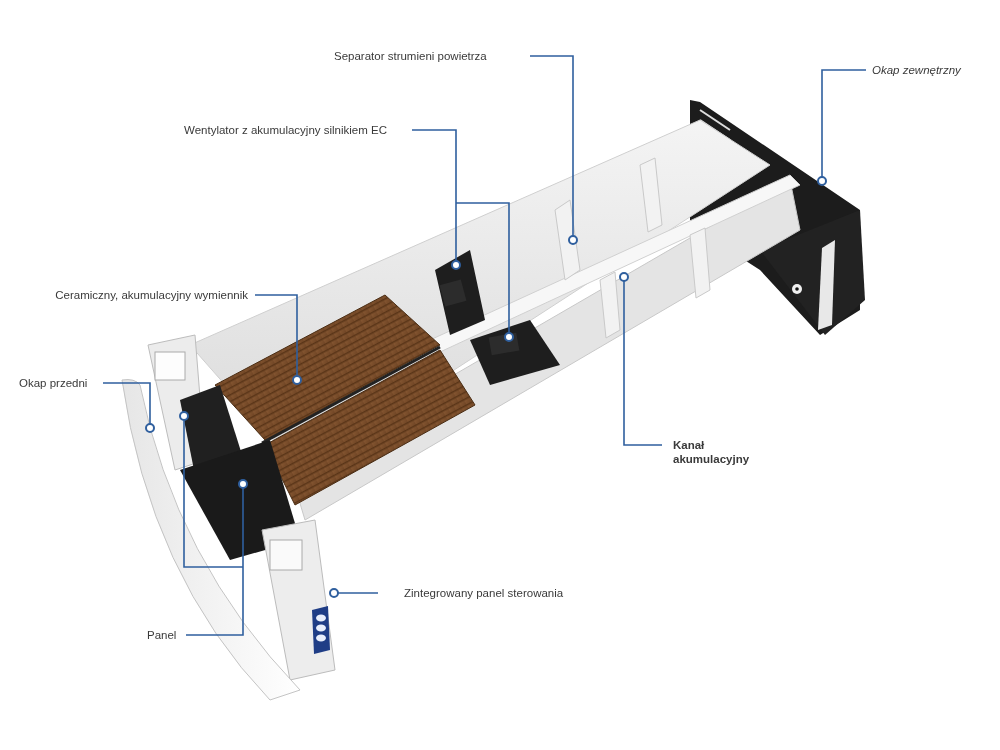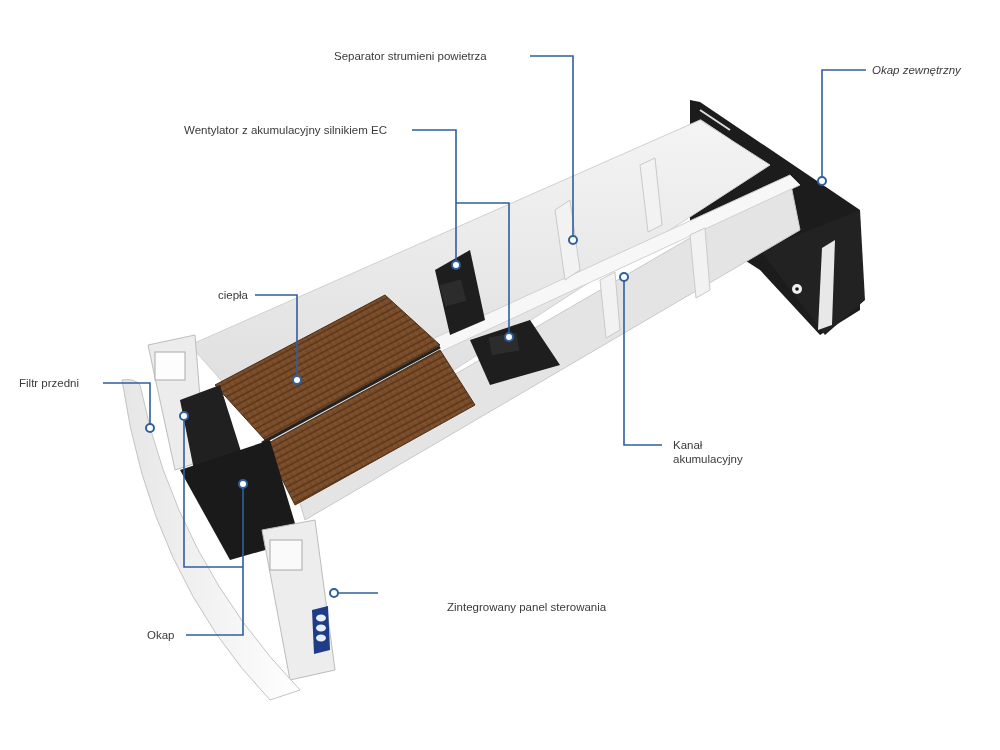--- a/index.html
+++ b/index.html
@@ -126,23 +126,23 @@
       <circle cx="334" cy="593" r="4"></circle>
       <circle cx="184" cy="416" r="4"></circle>
       <circle cx="243" cy="484" r="4"></circle>
     </g>
   </svg>
 
   <div class="label" style="left:334px; top:49px;">Separator strumieni powietrza</div>
   <div class="label" style="left:872px; top:63px;font-style:italic;">Okap zewnętrzny</div>
   <div class="label" style="left:184px; top:123px;">Wentylator z akumulacyjny silnikiem EC</div>
   <div class="label right" style="left:20px; top:288px; width:228px;">
-    <div>ciepła</div>
+    <div>Ceramiczny, akumulacyjny wymiennik</div>
   </div>
-  <div class="label" style="left:19px; top:376px;">Filtr przedni</div>
-  <div class="label" style="left:673px; top:438px;">
+  <div class="label" style="left:19px; top:376px;">Okap przedni</div>
+  <div class="label" style="left:673px; top:438px;font-weight:bold;">
     <div>Kanał</div>
     <div>akumulacyjny</div>
   </div>
-  <div class="label" style="left:404px; top:600px;margin-left:43px;">Zintegrowany panel sterowania</div>
-  <div class="label" style="left:147px; top:628px;">Okap</div>
+  <div class="label" style="left:404px; top:586px;">Zintegrowany panel sterowania</div>
+  <div class="label" style="left:147px; top:628px;">Panel</div>
 
 </div>
 
 </body></html>

